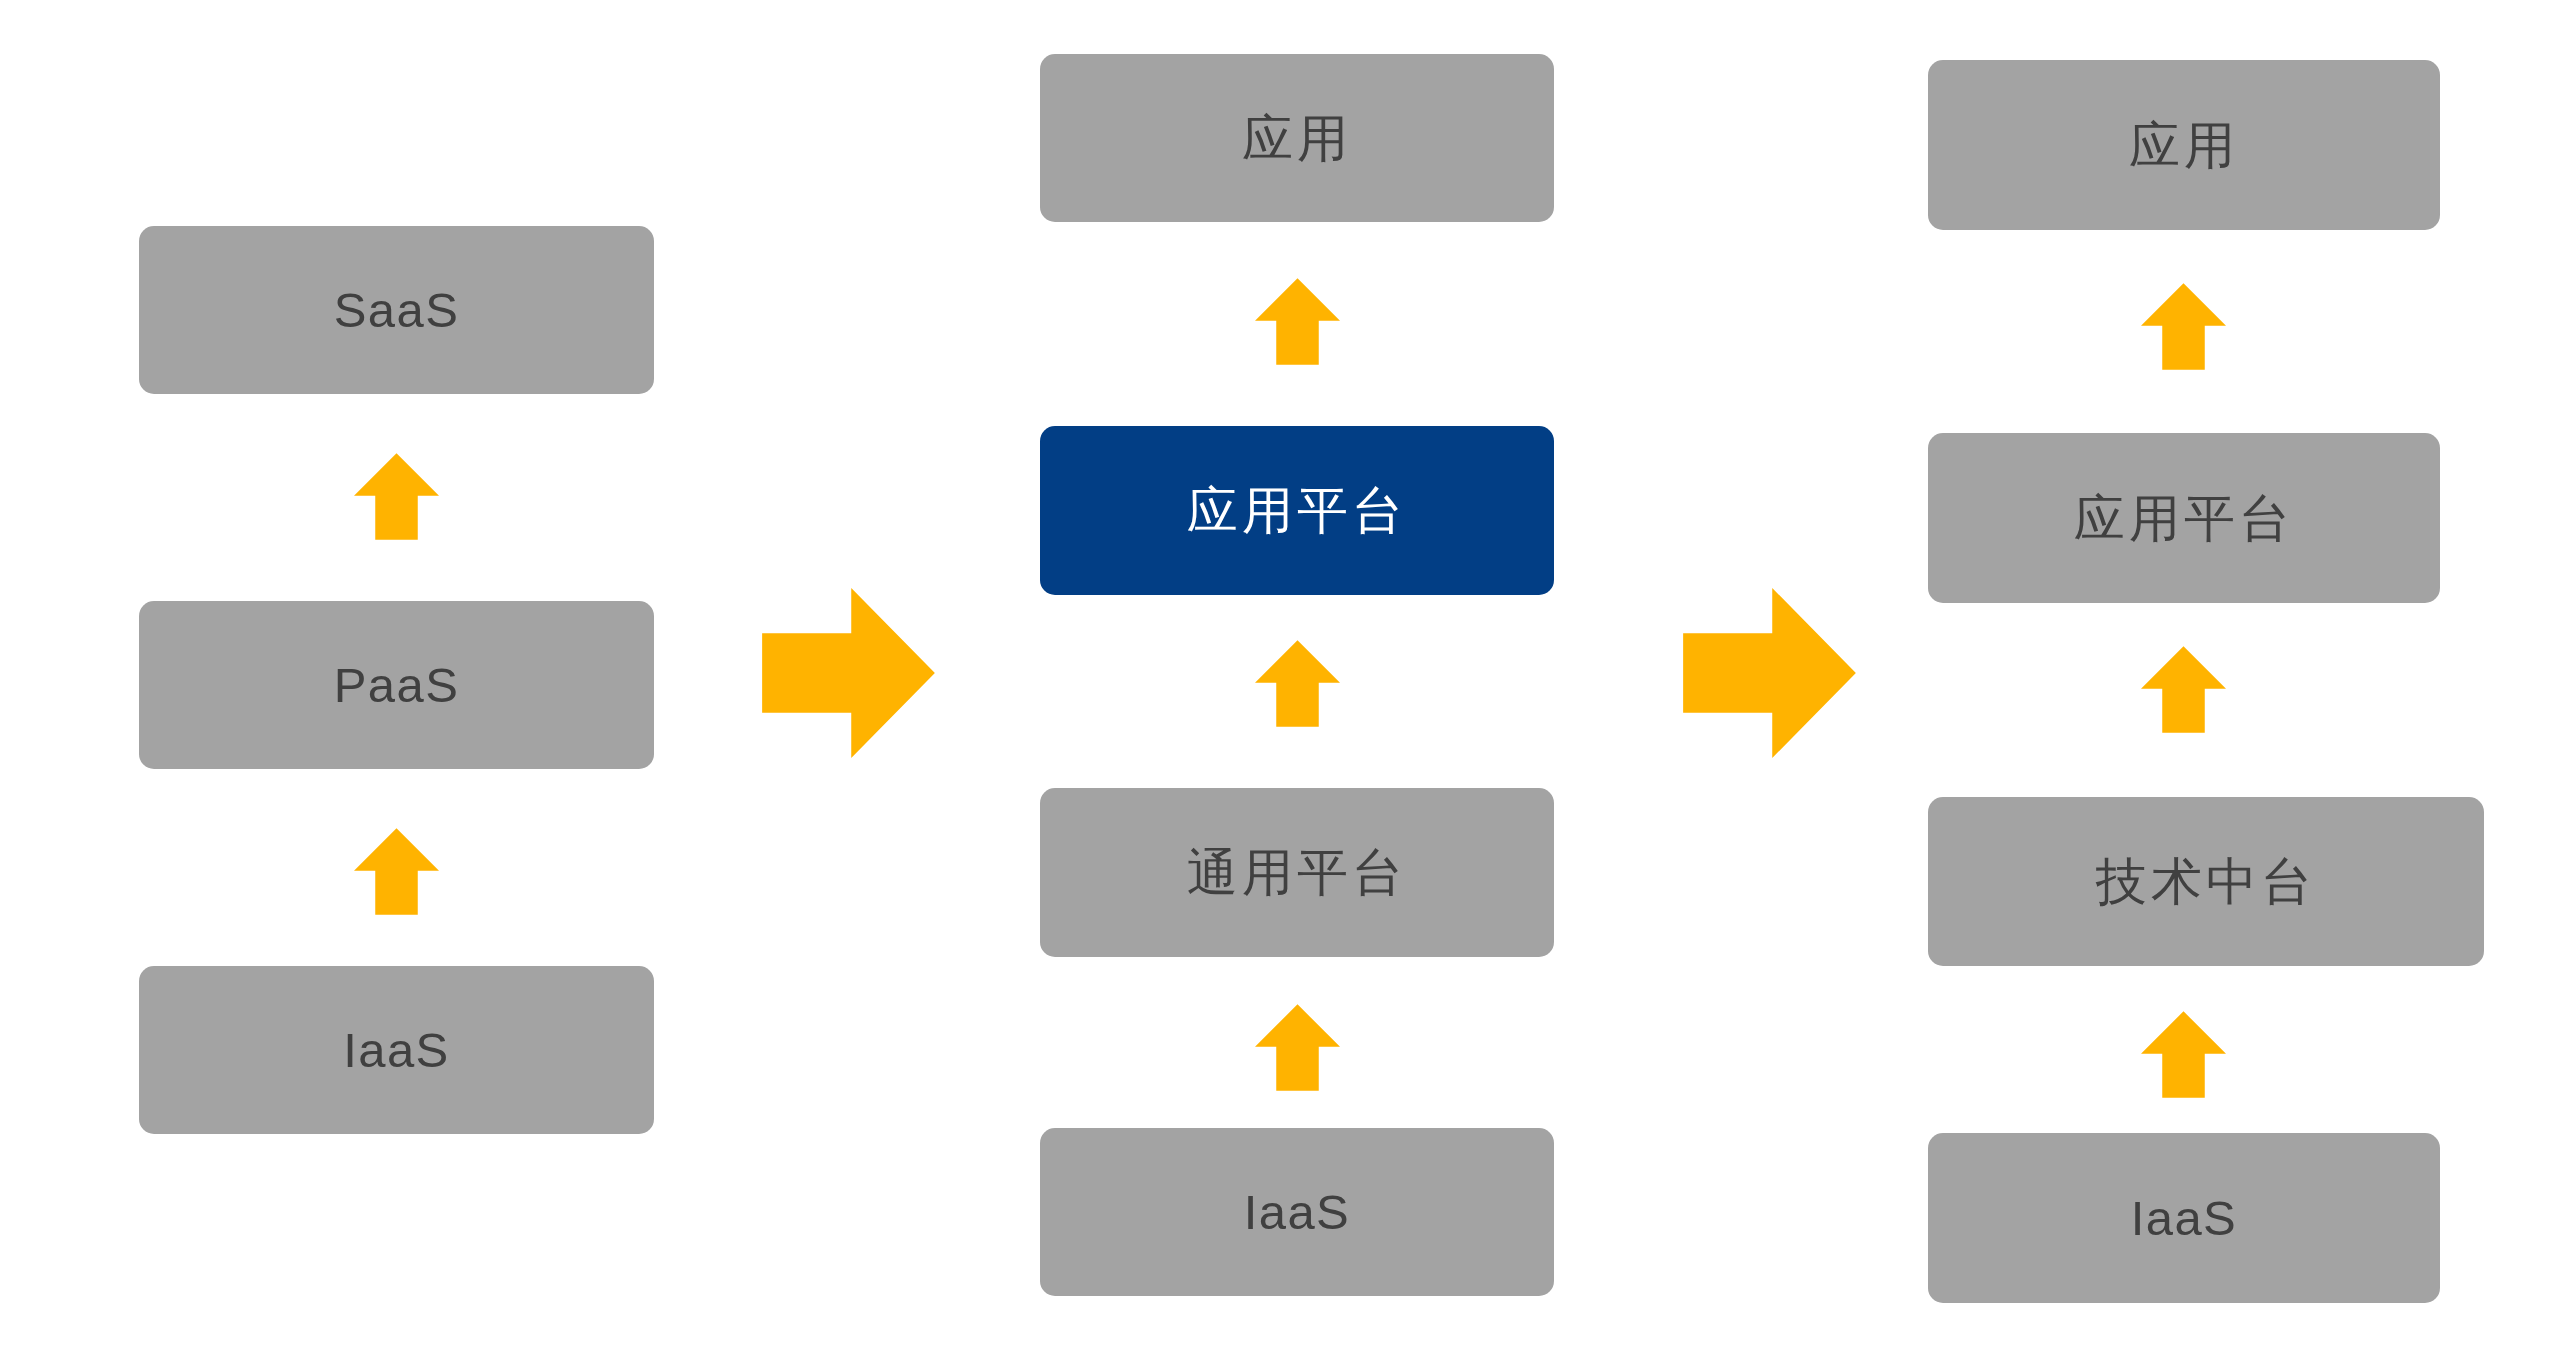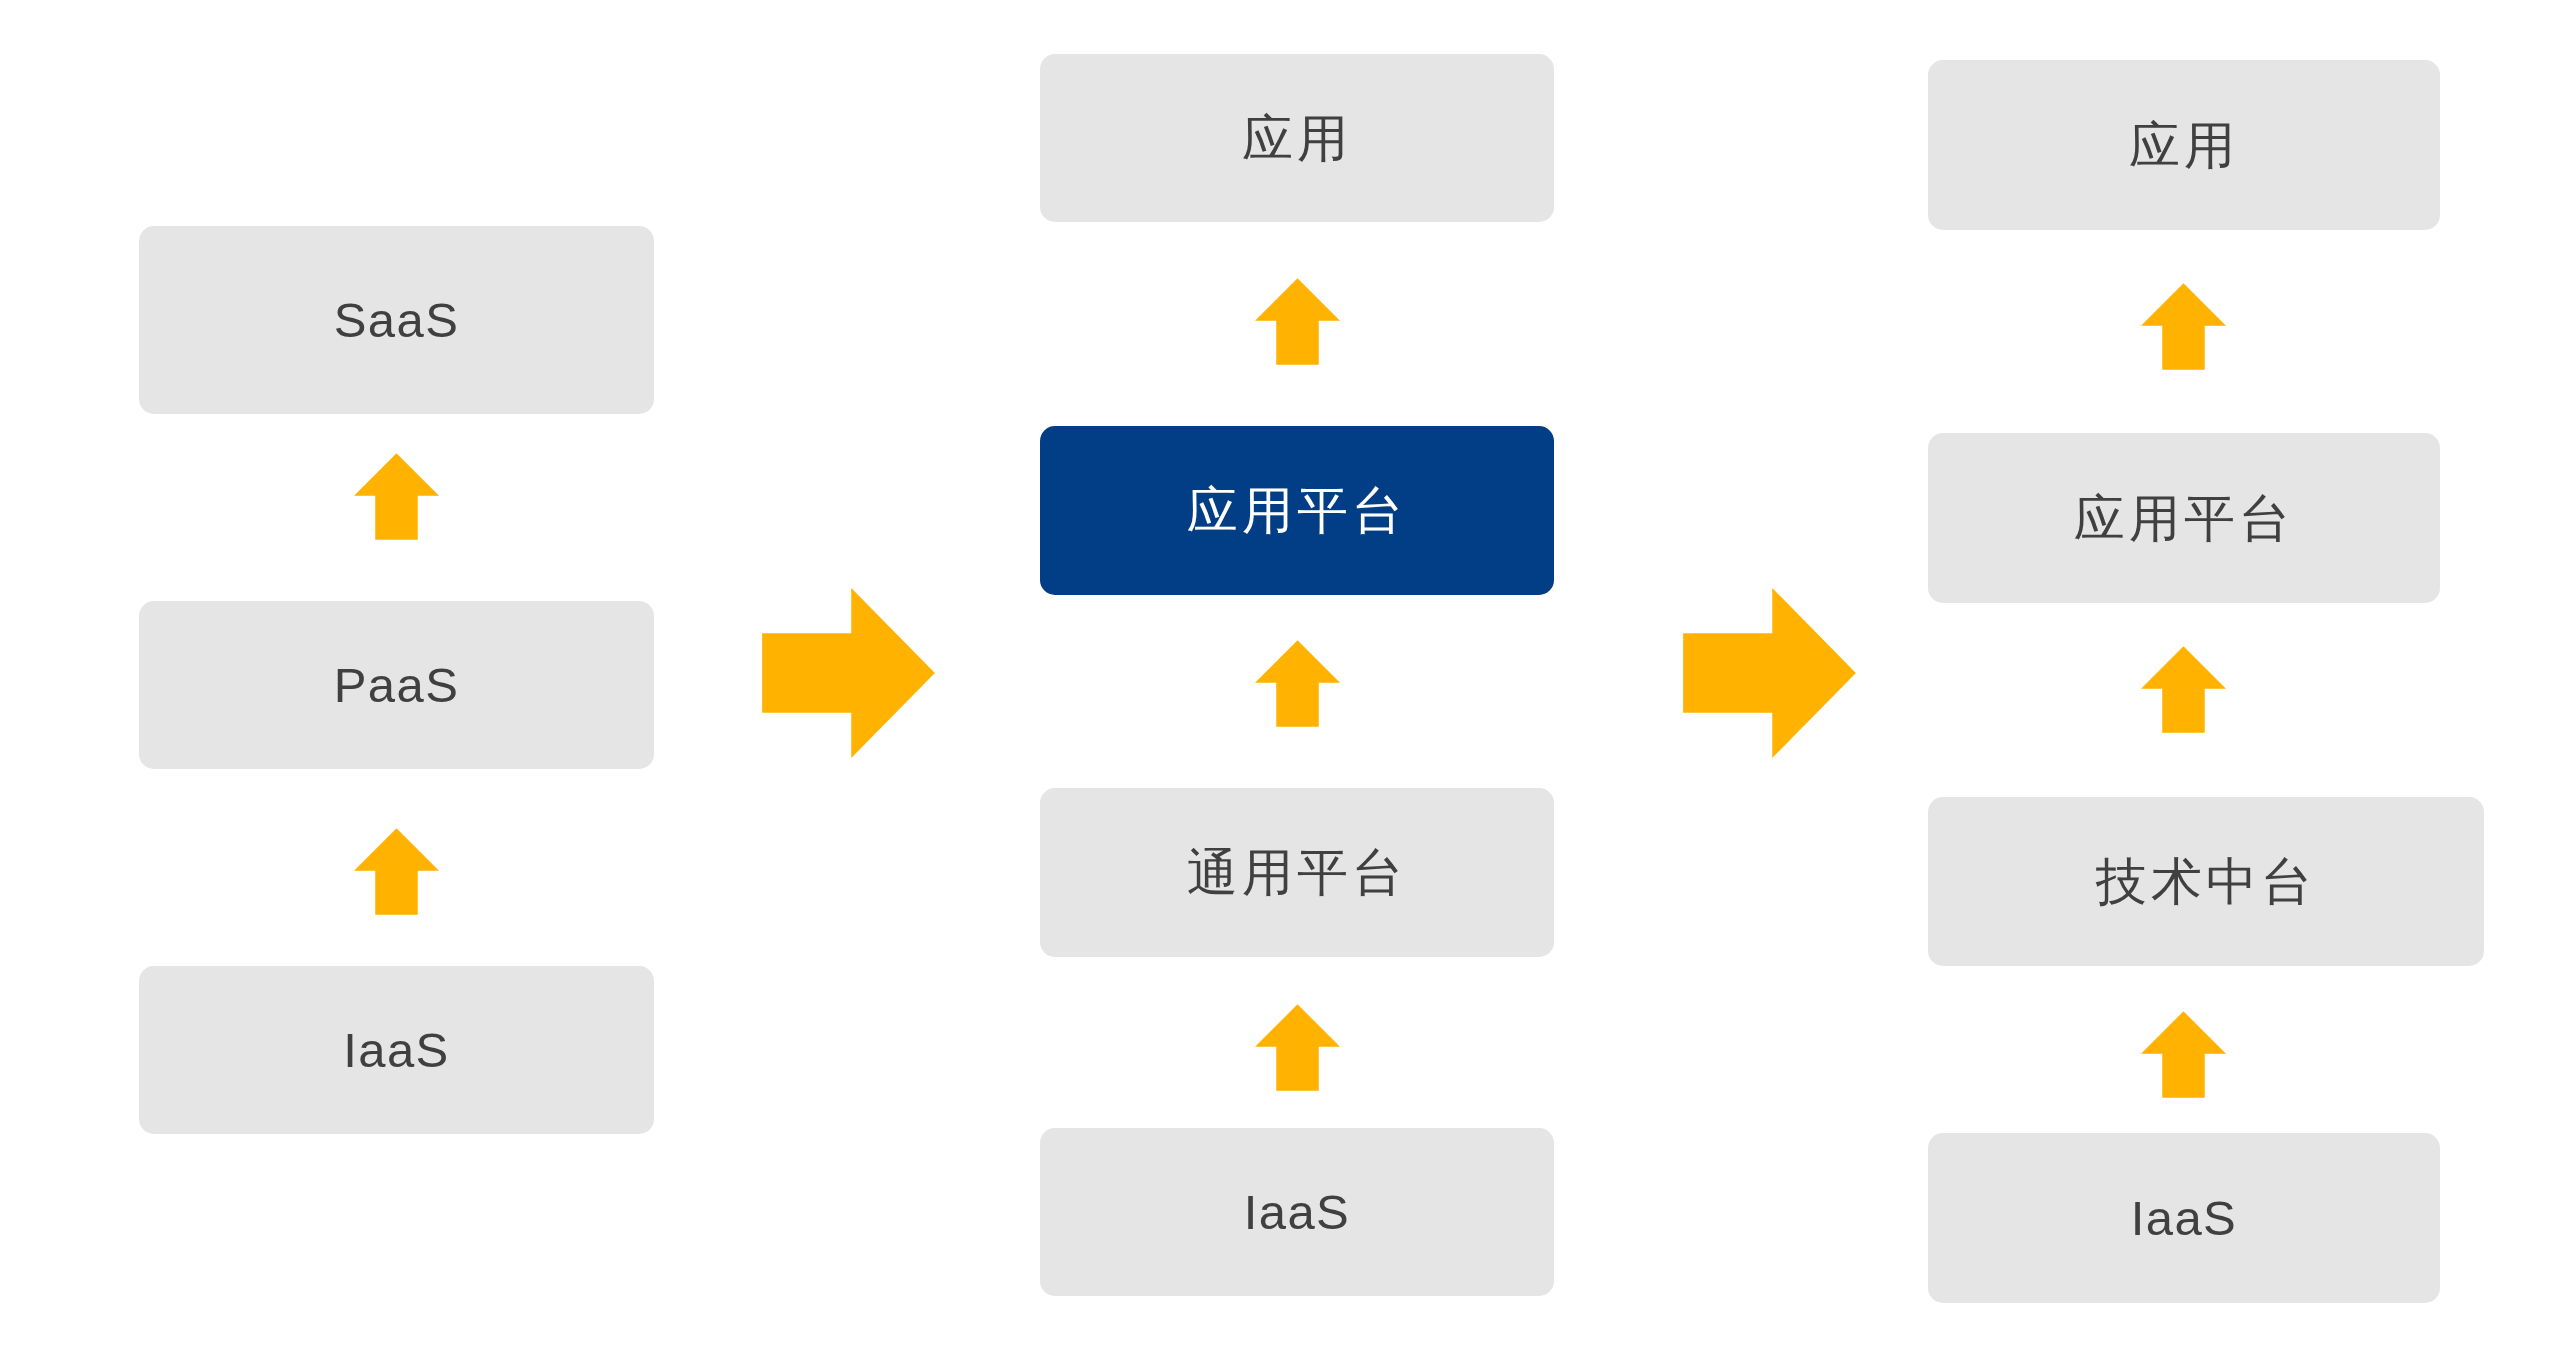--- a/index.html
+++ b/index.html
@@ -22,21 +22,21 @@
 
   
   .layer-box {
     position: absolute;
     box-sizing: border-box;
     border-radius: 15px;
     display: flex;
     align-items: center;
     justify-content: center;
     text-align: center;
-    background: #e5e5e5;
+    background: #a3a3a3;
     color: #404040;
     font-size: 49px;
     font-weight: 400;
     letter-spacing: 1.4px;
     line-height: 1;
     user-select: none;
   }
   .layer-box.cjk {
     font-size: 51px;
     letter-spacing: 4.1px;
@@ -60,21 +60,21 @@
 
   .col-group { position: absolute; top: 0; left: 0; width: 0; height: 0; }
 </style>
 </head>
 <body>
 
 <div id="canvas">
 
   <div class="col-group"></div>
 
-  <div class="layer-box" style="left:139px; top:226px; width:515px; height:188px;">SaaS</div>
+  <div class="layer-box" style="left:139px; top:226px; width:515px; height:168px;">SaaS</div>
 
   <div class="up-arrow" style="left:354px; top:453px; width:85px; height:87px;">
     <svg viewBox="0 0 124 126" xmlns="http://www.w3.org/2000/svg" aria-hidden="true">
       <polygon points="62,0 124,62 93,62 93,126 31,126 31,62 0,62" fill="#ffb300"></polygon>
     </svg>
   </div>
 
   <div class="layer-box" style="left:139px; top:601px; width:515px; height:168px;">PaaS</div>
 
   <div class="up-arrow" style="left:354px; top:828px; width:85px; height:87px;">

